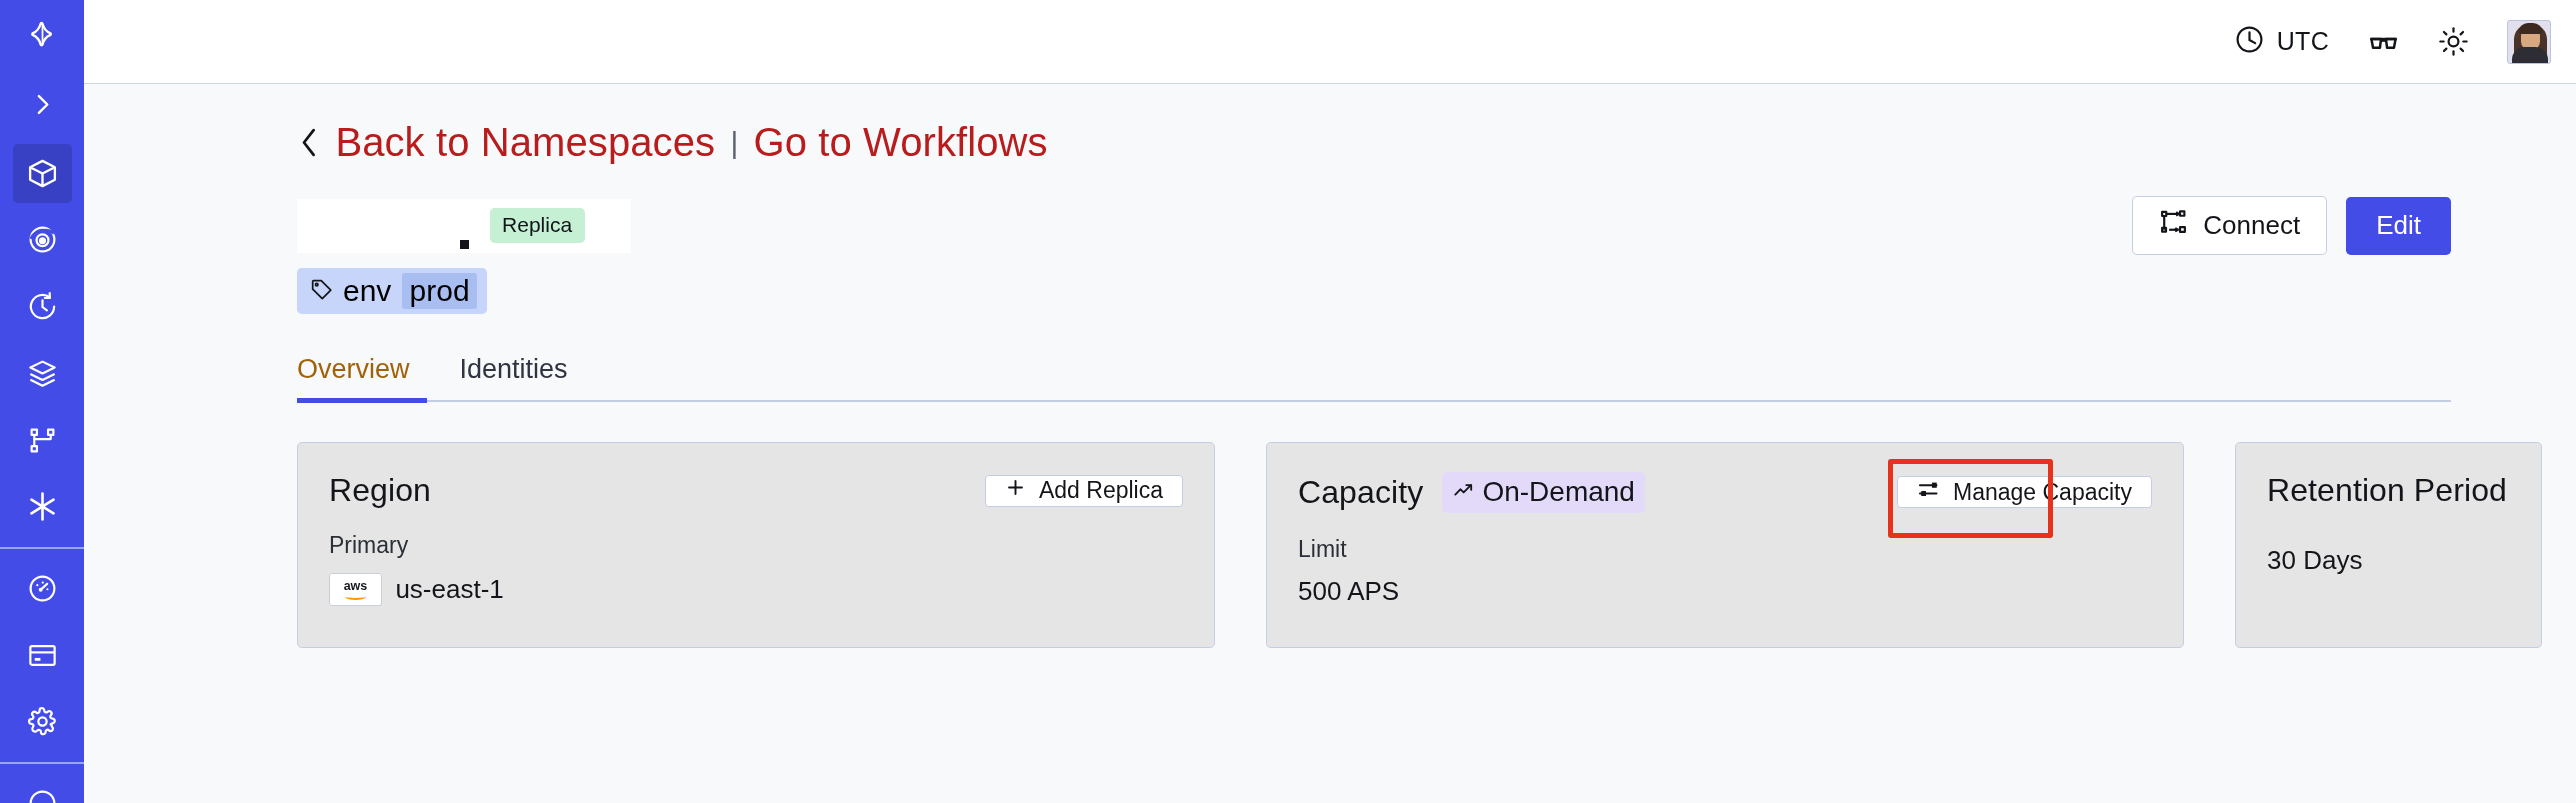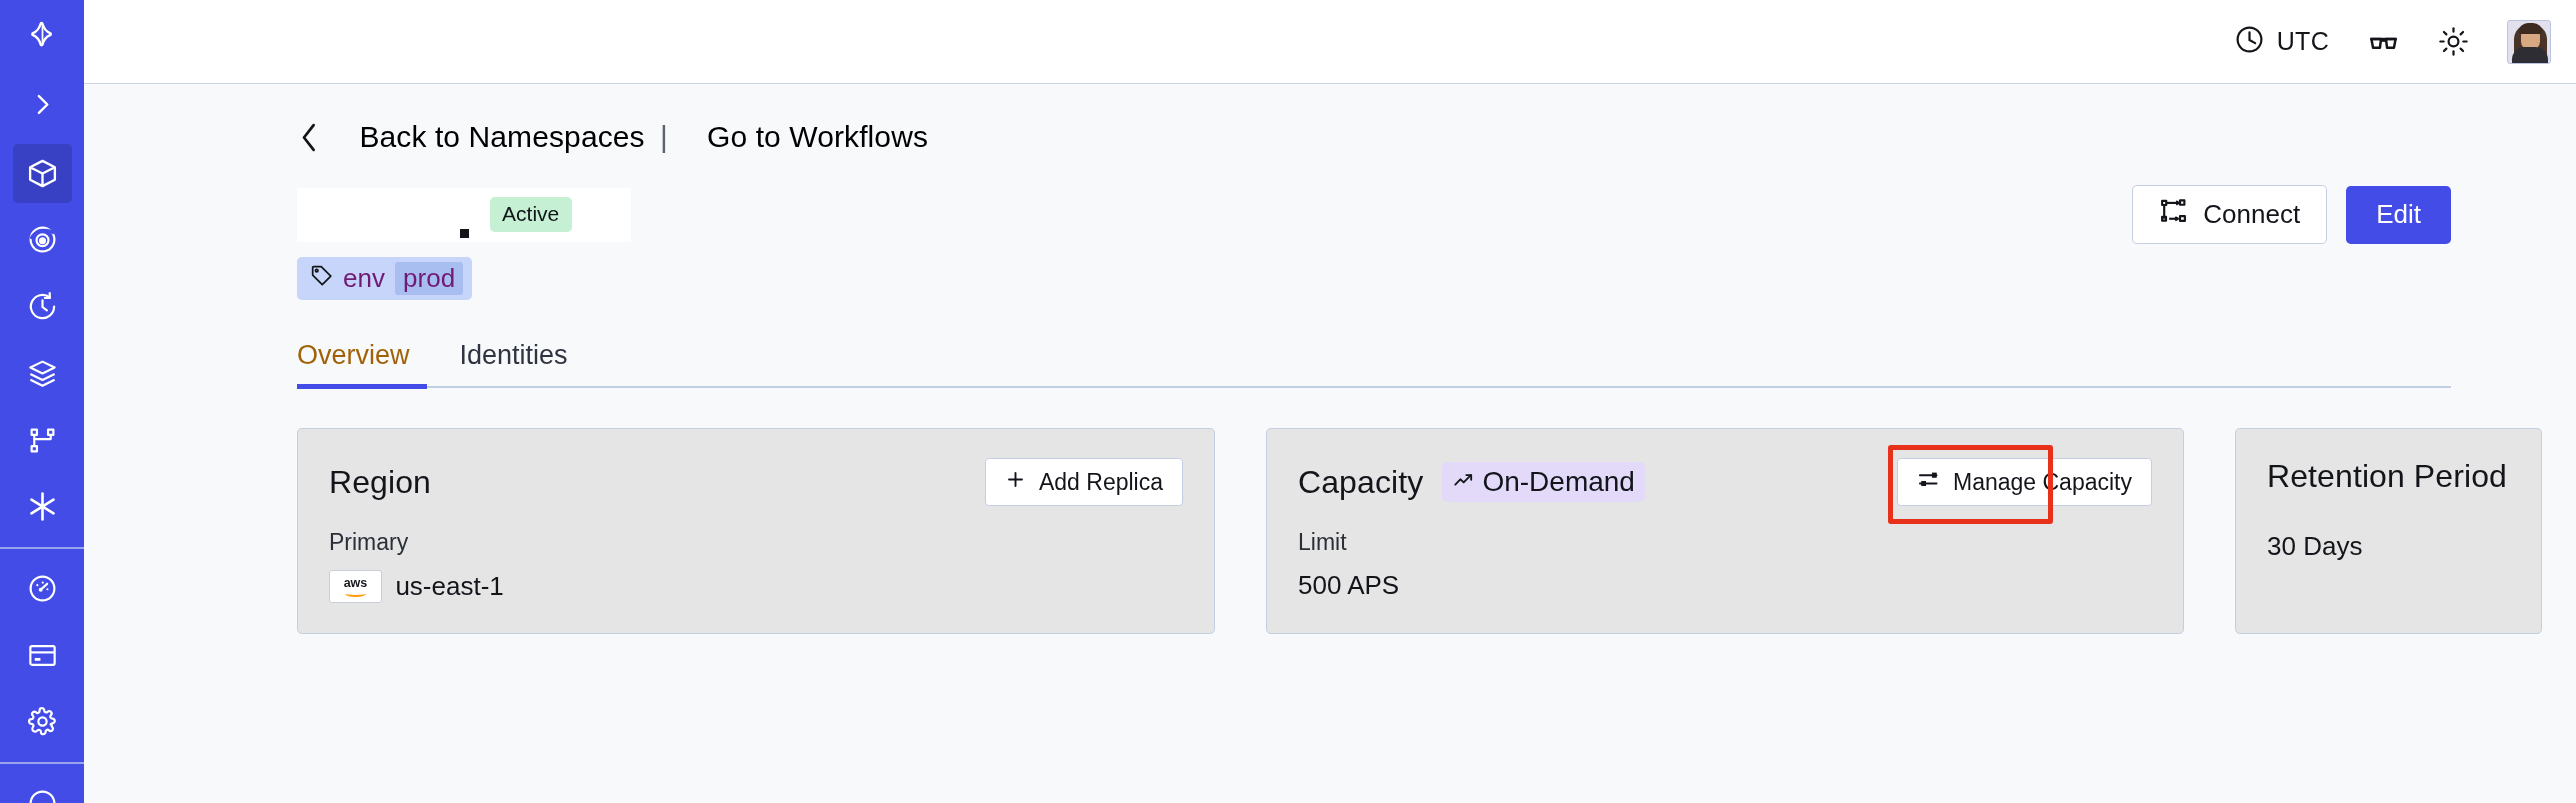--- a/index.html
+++ b/index.html
@@ -64,21 +64,21 @@
 
   
   .main { flex: 1; background: #f7f9fb; position: relative; padding: 0 0 0 0; }
   .content { padding: 0 125px 0 213px; }
 
   .breadcrumb {
     display: flex; align-items: center; gap: 13.4px;
     margin-top: 36px;
   }
   .bc-chevron { color: #13151a; display:flex; align-items:center; }
-  .bc-text { font-size: 30px; color: #000000; letter-spacing: 0.1px; margin-left: 24px; }
+  .bc-text { font-size: 40px; color: #b91c1c; letter-spacing: 0.1px; }
   .bc-sep { font-size: 30px; color: #5c6270; padding: 0 1.9px; }
 
   .title-row {
     display: flex; align-items: center; margin-top: 31px; height: 59px;
   }
   .title-redacted {
     width: 334px; height: 54px; background: #ffffff;
   }
   .title-dot { width: 8.6px; height: 8.6px; background:#13151a; margin-left:-171px; margin-top:38px; }
   .badge-active {
@@ -98,21 +98,21 @@
   }
   .btn-edit {
     background: #444ce7; border: none; border-radius: 4.8px;
     color: #ffffff; height: 58px; padding: 0 30px;
   }
 
   .tag-row { margin-top: 13.4px; display: flex; }
   .tag-chip {
     display: inline-flex; align-items: center; gap: 10.5px;
     background: #c6d5f9; border-radius: 4.8px;
-    padding: 4.8px 9.6px 4.8px 12.5px; font-size: 26px; color: #701a75;
+    padding: 4.8px 9.6px 4.8px 12.5px; font-size: 30px; color: #000000;
   }
   .tag-chip .tag-val {
     background: #a8bdf0; border-radius: 2.9px; padding: 1px 7.7px;
   }
 
   .tabs {
     margin-top: 40px;
     display: flex; align-items: flex-end; gap: 0;
     border-bottom: 2.9px solid #c3cee2;
     position: relative;
@@ -151,21 +151,21 @@
     margin-left: 19px;
     background: #e3daf9; color: #13151a;
     font-size: 28px; border-radius: 4.8px;
     padding: 4.8px 10.5px;
     display: inline-flex; align-items: center; gap: 8.6px;
     line-height: 1.1;
   }
   .card-head-action { margin-left: auto; }
   .btn-card {
     background: #ffffff; border: 1.9px solid #c3cee2; border-radius: 3.8px;
-    height: 48px; padding: 0 19px; font-size: 23px; color: #13151a;
+    height: 32px; padding: 0 19px; font-size: 23px; color: #13151a;
     display: inline-flex; align-items: center; gap: 13.4px; cursor: pointer;
   }
   .card-label { font-size: 23px; color: #2b2f38; margin-top: 23px; }
   .card-value { font-size: 26px; color: #13151a; margin-top: 13.4px;
     display: flex; align-items: center; gap: 13.4px; }
   .retention-value { font-size: 26px; color: #13151a; margin-top: 36px; }
 
   .aws-logo {
     width: 53px; height: 33px; border: 1.9px solid #c9cfd9; border-radius: 2.9px;
     background: #ffffff; display: flex; flex-direction: column;
@@ -344,21 +344,21 @@
             </svg>
           </span>
           <a class="bc-text">Back to Namespaces</a>
           <span class="bc-sep">|</span>
           <a class="bc-text">Go to Workflows</a>
         </div>
 
         <div class="title-row">
           <div class="title-redacted"></div>
           <div class="title-dot"></div>
-          <span class="badge-active">Active</span>
+          <span class="badge-active">Replica</span>
           <div class="title-actions">
             <button class="btn btn-connect">
               <span>
                 <svg width="29" height="29" viewBox="0 0 24 24" fill="none" stroke="#13151a" stroke-width="1.8" stroke-linejoin="round">
                   <rect x="2.6" y="3.2" width="3.4" height="3.4"></rect>
                   <rect x="17.4" y="2.8" width="3.6" height="3.6"></rect>
                   <rect x="2.6" y="16.4" width="3.2" height="3.2"></rect>
                   <rect x="17.4" y="15.8" width="4" height="4"></rect>
                   <path d="M4.3 6.6v11.4"></path>
                   <path d="M6.4 4.9h9.4"></path>

